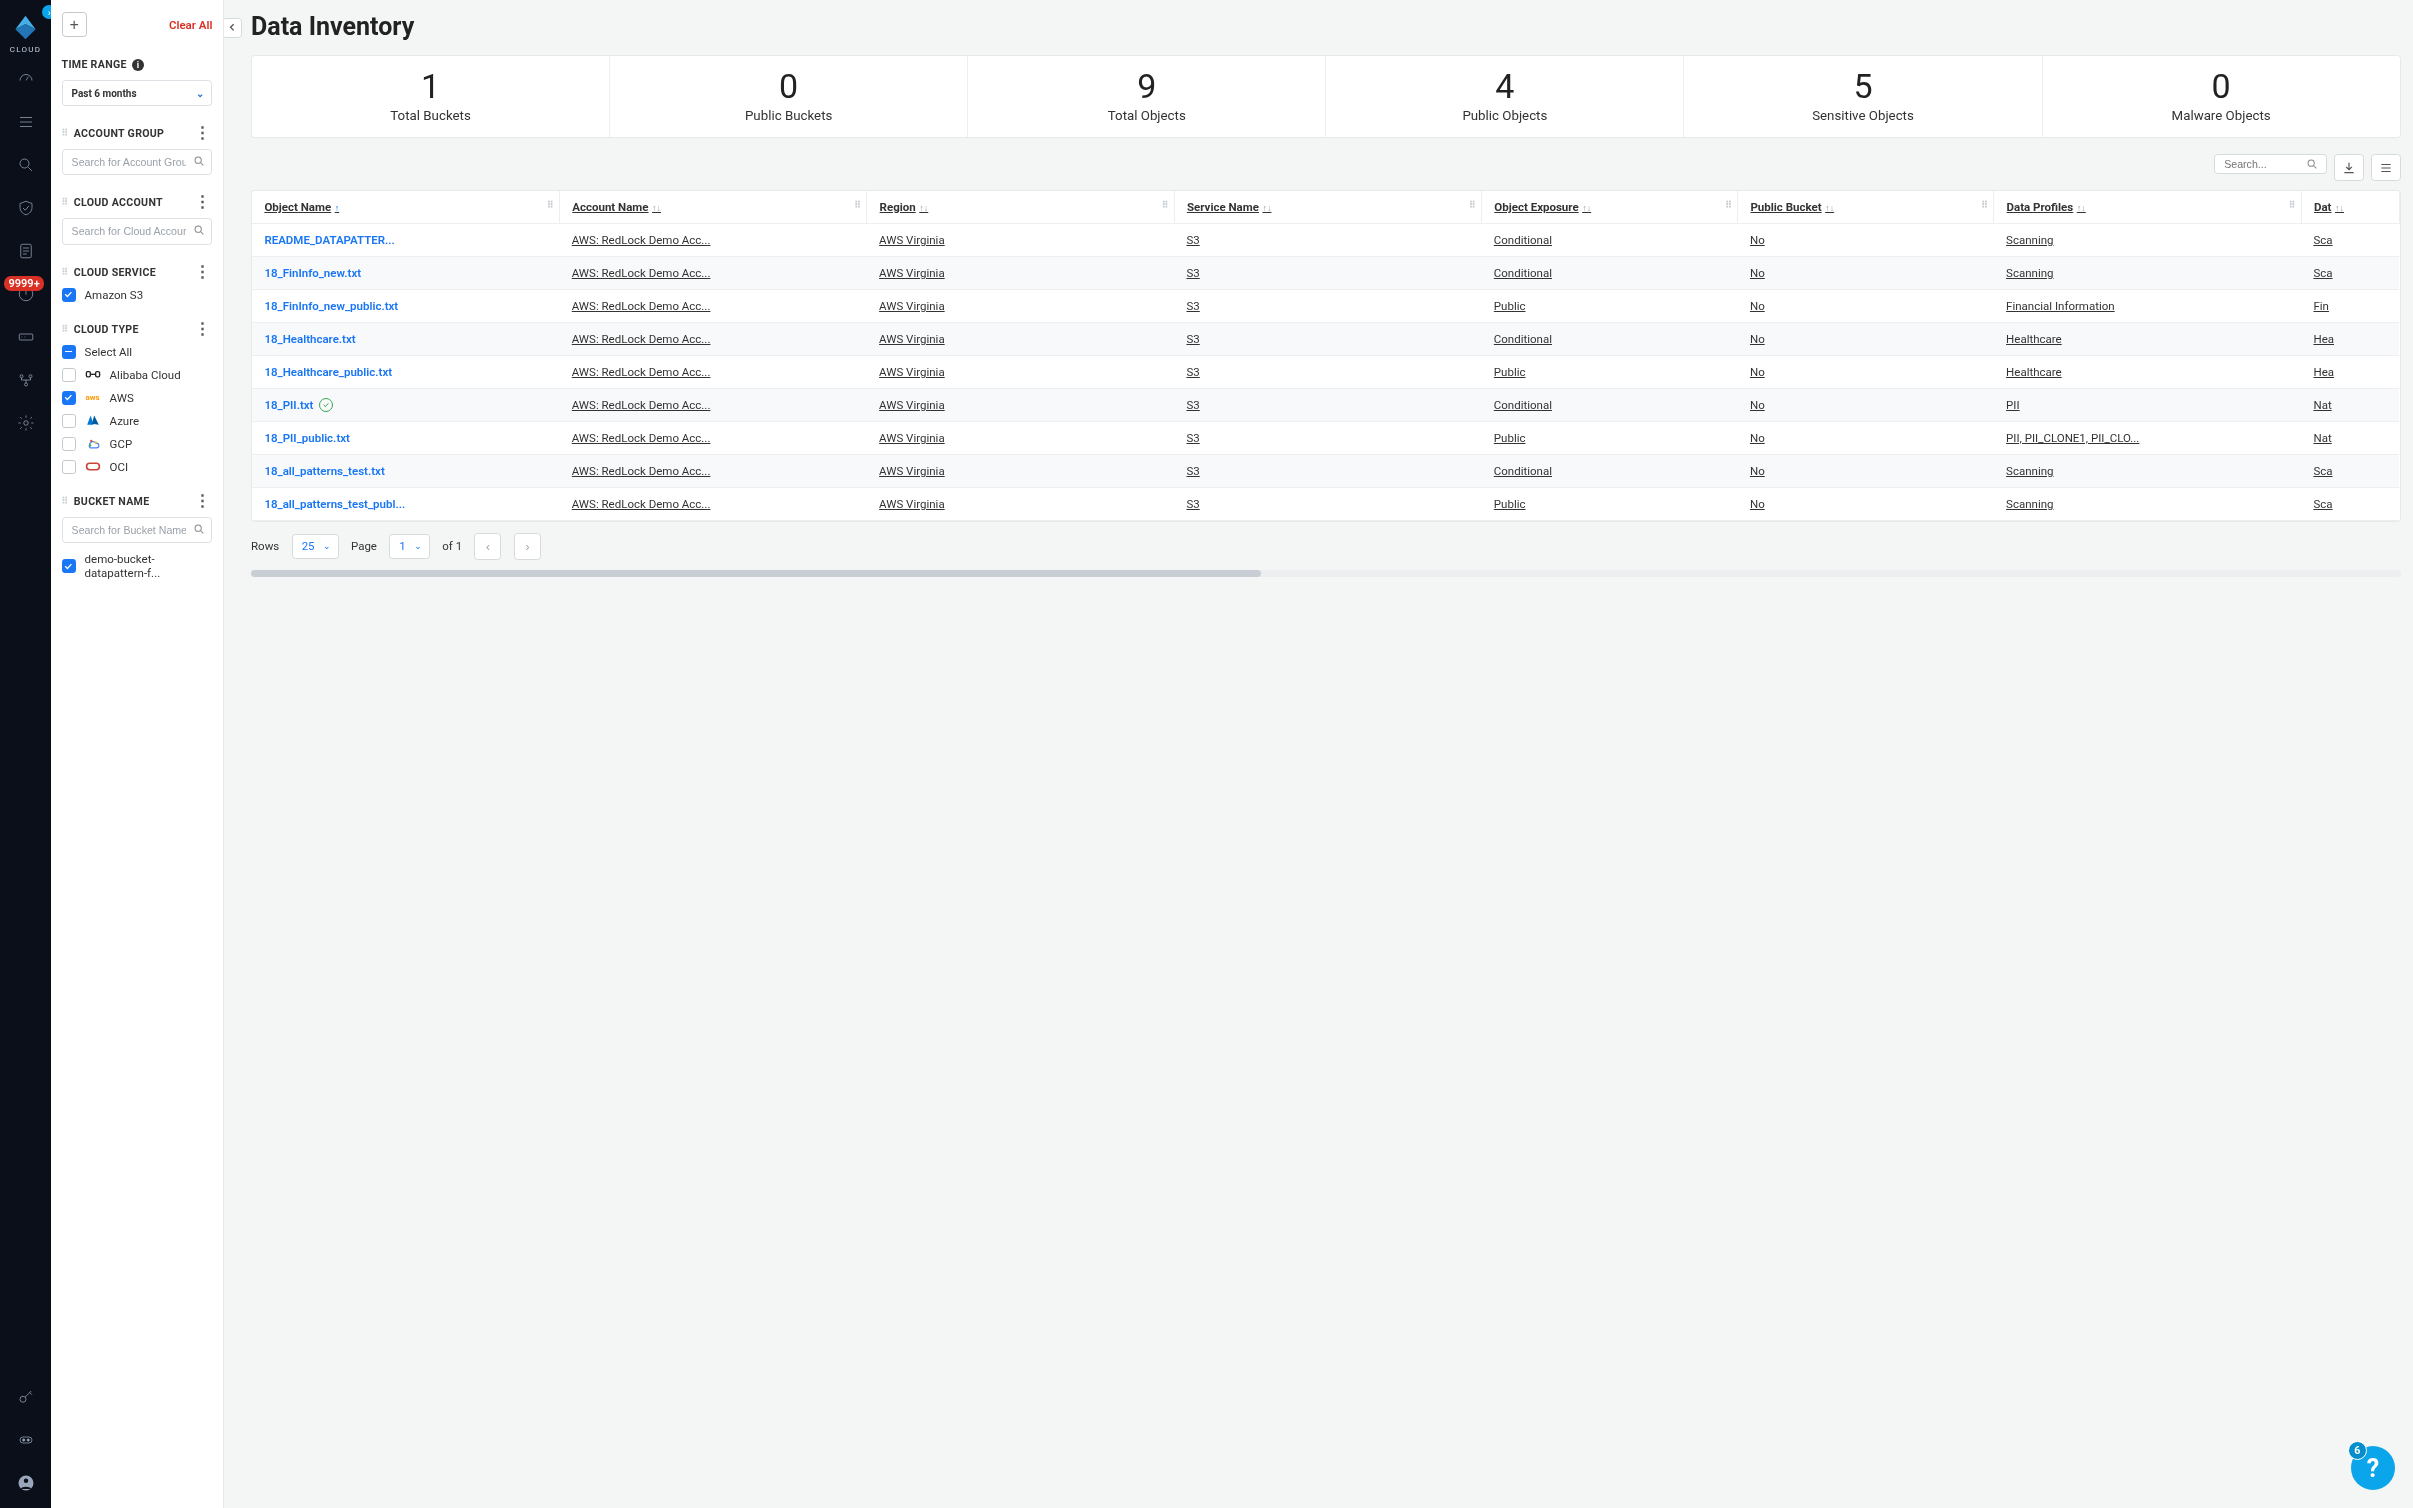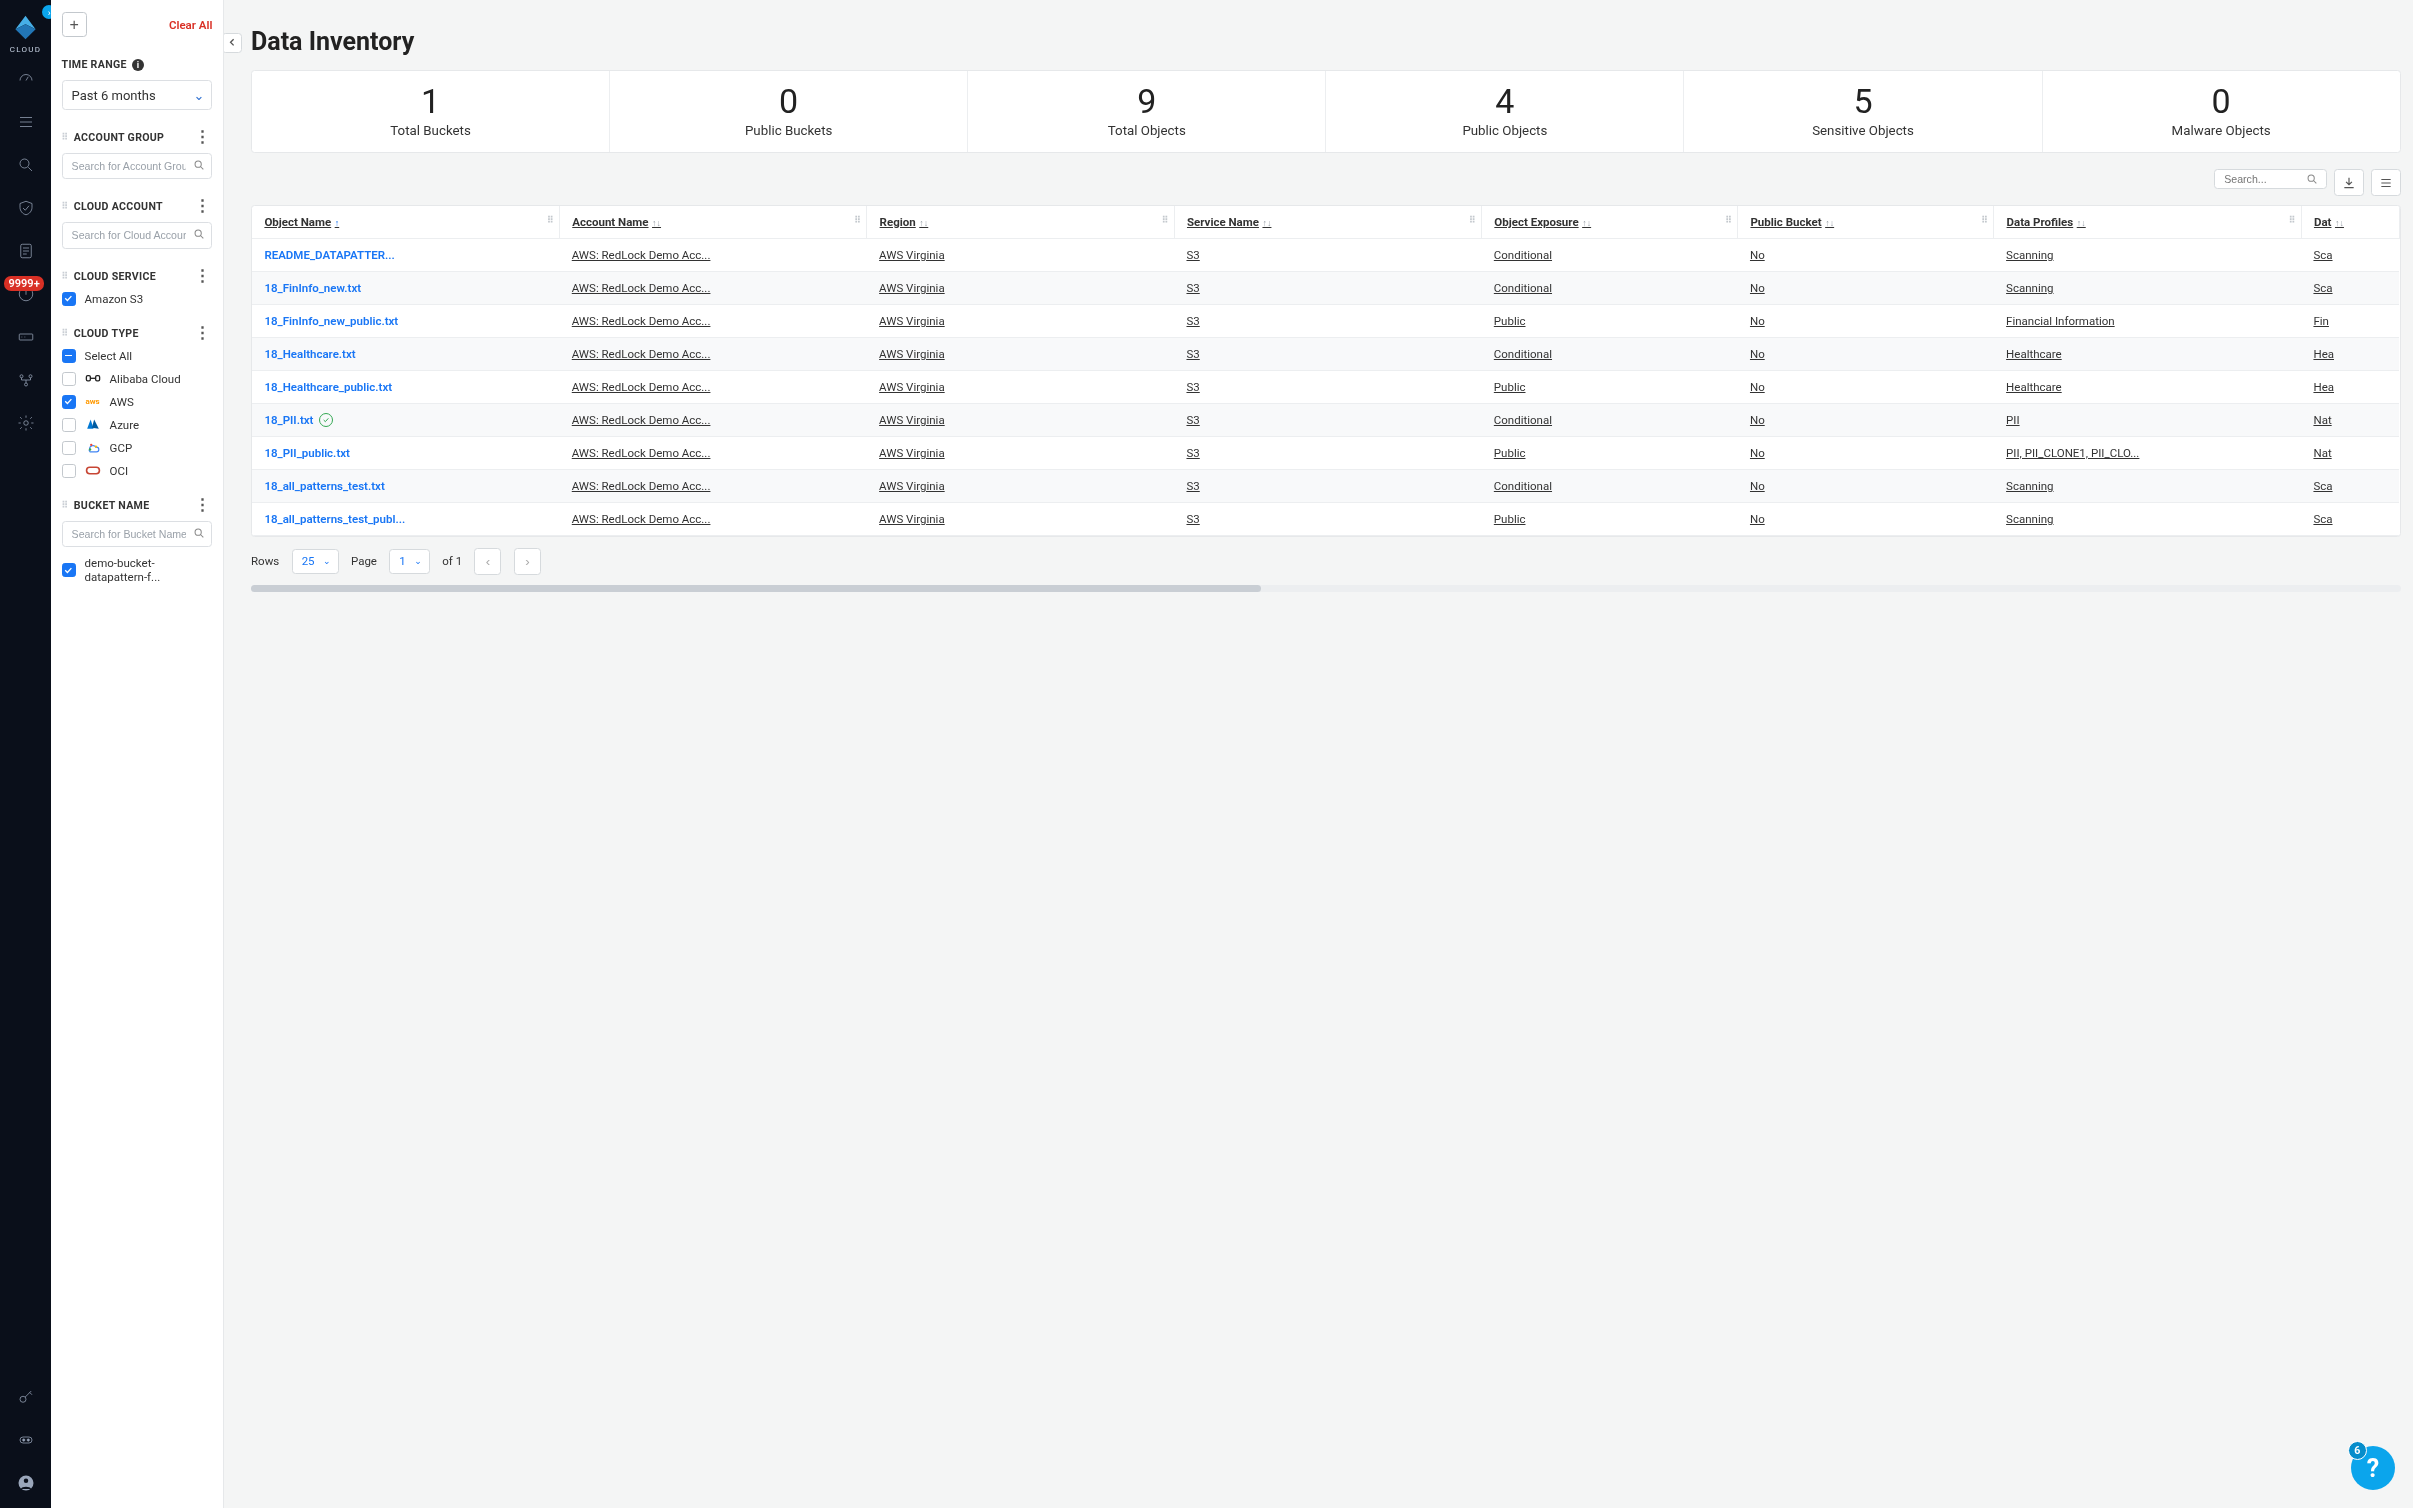--- a/index.html
+++ b/index.html
@@ -25,31 +25,31 @@
   .filter-group { margin-top:21px;}
   .filter-group-header { display:flex; align-items:flex-start; justify-content:space-between; margin-bottom:9px;}
   .filter-group-title { font-size:10.6px; font-weight:700; color:#333; letter-spacing:0.3px; display:flex; align-items:center; gap:5.3px;}
   .grip { color:#c9ced4; font-size:9px; line-height:1;}
   .info-dot { width:12.4px; height:12.4px; border-radius:50%; background:#333; color:#fff; font-size:9px; display:inline-flex; align-items:center; justify-content:center; font-weight:700;}
   .kebab { color:#555; font-size:16px; cursor:pointer; line-height:.8; padding:0 1.8px; font-weight:bold;}
   .search-box { position:relative; }
   .search-box input { width:100%; border:0.9px solid #dcdfe3; border-radius:3.5px; padding:6.2px 25px 6.2px 9px; font-size:10.6px; color:#333; }
   .search-box input::placeholder { color:#9aa1a9;}
   .search-box .sicon { position:absolute; right:7px; top:6.2px; color:#888; }
-  .select-field { width:100%; border:0.9px solid #dcdfe3; border-radius:3.5px; padding:6.2px 25px 6.2px 9px; font-size:13px; color:#333; cursor:pointer; position:relative; background:#fff;}
+  .select-field { width:100%; border:0.9px solid #dcdfe3; border-radius:3.5px; padding:6.2px 25px 6.2px 9px; font-size:10px; color:#333; cursor:pointer; position:relative; background:#fff;font-weight:bold;}
   .select-field .chev { position:absolute; right:7px; top:7px; color:#2d6fd1;}
   .check-item { display:flex; align-items:center; gap:9px; margin-top:9px; font-size:11.5px; color:#333;}
   .cbox { width:14px; height:14px; border:0.9px solid #c3c8cd; border-radius:2.7px; cursor:pointer; display:inline-flex; align-items:center; justify-content:center; flex-shrink:0;}
   .cbox.checked { background:#1976f5; border-color:#1976f5; color:#fff;}
   .cbox.indeterminate { background:#1976f5; border-color:#1976f5;}
   .cbox.indeterminate::after{content:''; display:block; width:7px; height:1.8px; background:#fff;}
   .cbox.checked svg { width:10.6px; height:10.6px; stroke:#fff; stroke-width:3; fill:none;}
   .prov-icon { width:16px; height:12.4px; display:inline-flex; align-items:center; justify-content:center; font-size:9px; font-weight:700;}
   
-  .main { flex:1; position:relative; overflow:auto; padding:10.6px 0 0 0;margin-top:15px;}
+  .main { flex:1; position:relative; overflow:auto; padding:10.6px 0 0 0;}
   .collapse-btn { position:absolute; left:-1.8px; top:18px; width:19.5px; height:19.5px; border:0.9px solid #d6dadd; border-radius:3.5px; background:#fff; cursor:pointer; display:flex; align-items:center; justify-content:center;}
   .page-title { font-size:25px; font-weight:700; margin:1.8px 0 14px 27px; color:#222;}
   .stats { display:flex; gap:0; margin:0 12.4px 16px 27px; background:#fff; border:0.9px solid #e6e8ea; border-radius:3.5px;}
   .stat { flex:1; border-right:0.9px solid #eceef0; padding:12.4px 9px 14px; text-align:center;}
   .stat:last-child{border-right:none;}
   .stat .num { font-size:34px; font-weight:400; line-height:1; color:#222;}
   .stat .label { font-size:13.3px; margin-top:5.3px; color:#333;}
   .table-toolbar { display:flex; justify-content:flex-end; margin:0 12.4px 9px 27px; gap:7px;}
   .search-mini { border:0.9px solid #d6dadd; border-radius:3.5px; display:flex; align-items:center; padding:0 7px; height:20px; background:#fff;}
   .search-mini input { border:none; outline:none; width:84px; font-size:10.6px;}

